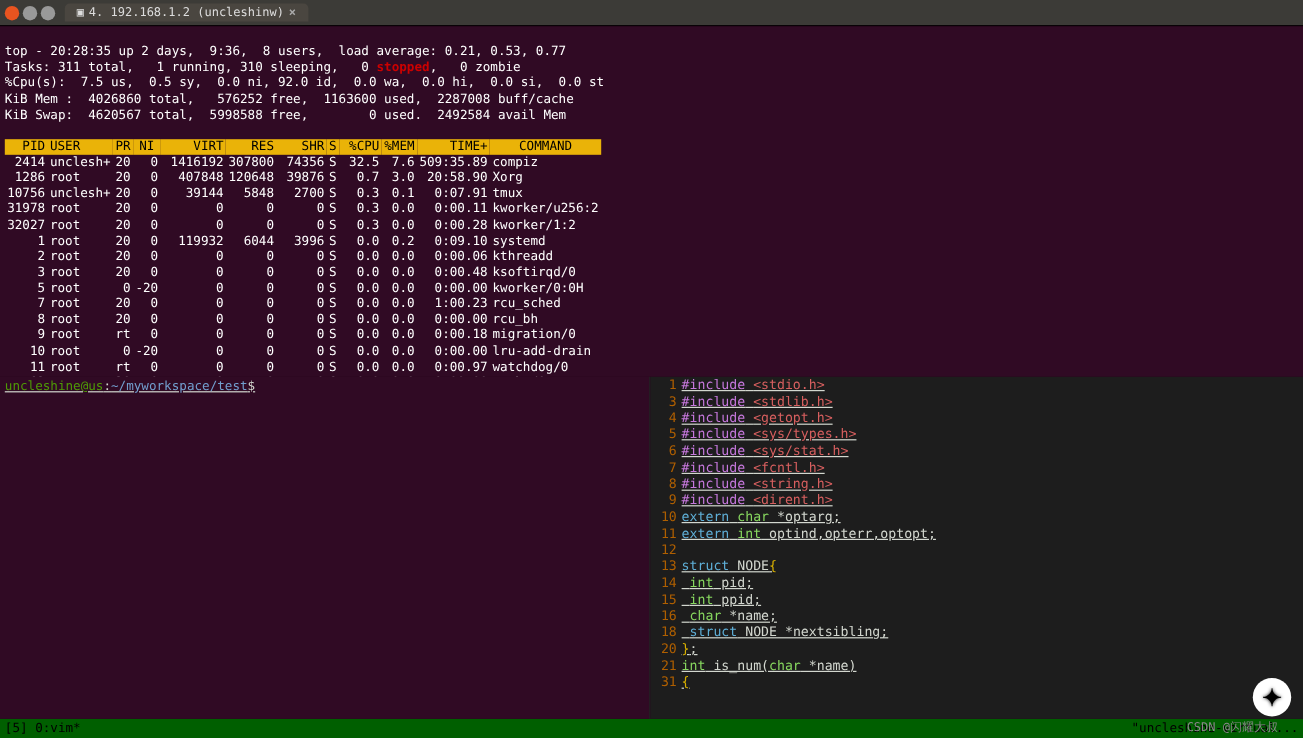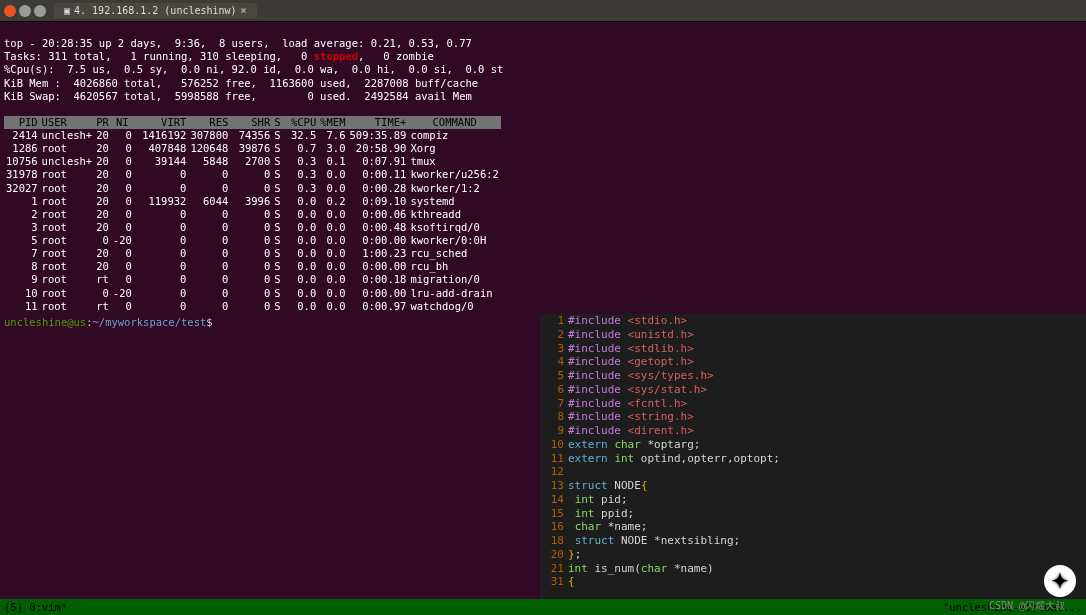--- a/index.html
+++ b/index.html
@@ -28,35 +28,35 @@
 .tab { 
   background: #4a4640; border-radius: 4px 4px 0 0; padding: 2px 10px; 
   font-size: 10px; color: #ddd; display: flex; align-items: center; gap: 4px;
 }
 .tab .x { font-weight: bold; color: #aaa; }
 .terminal { 
   background: #300a24; color: #ffffff; padding: 2px 4px; 
   line-height: 1.25; font-size: 10.5px; white-space: pre;
 }
 .top-pane { height: 292px; overflow: hidden; }
-.bottom-split { display: flex; height: 285px; }
+.bottom-split { display: flex; height: 285px; text-decoration: underline; }
 .left-pane { 
   width: 542px; background: #300a24; color: #d3d7cf; padding: 2px 4px; 
   font-size: 10.5px; border-right: 1px solid #222;
 }
 .right-pane { 
   flex: 1; background: #1d1d1d; color: #d3d7cf; padding: 0; 
   font-size: 11px; line-height: 1.25; overflow: hidden;
 }
 .prompt-user { color: #4E9A06; }
 .prompt-path { color: #729FCF; }
 .top-header { color: #ffffff; }
 .stopped { color: #cc0000; font-weight: bold; margin-top: 36px; }
 .proc-row td { padding: 0 2px; }
-thead th { color: #000; background: #737373; padding: 0 2px; font-weight: normal; }
+thead th { color: #000; background: #eab308; padding: 0 2px; font-weight: normal; }
 table { border-collapse: collapse; white-space: pre; font-family: inherit; font-size: inherit; }
 .ln { color: #af5f00; display: inline-block; width: 22px; text-align: right; margin-right: 4px;}
 .inc { color: #c678dd; }
 .str { color: #d75f5f; }
 .kw { color: #5fafd7; }
 .ty { color: #87d75f; }
 .brace { color: #d7af00; }
 .bot-status { 
   background: #005f00; color: #000; font-size: 10.5px; 
   padding: 0 4px; height: 16px; display: flex; align-items: center;
@@ -102,21 +102,20 @@
 </table>
 </div>
 
 <div class="bottom-split">
   <div class="left-pane">
     <span class="prompt-user">uncleshine@us</span><span>:</span><span class="prompt-path">~/myworkspace/test</span><span>$</span>
   </div>
   <div class="right-pane">
     <div id="code-lines">
         <div><span class="ln">1</span><span class="inc">#include</span> <span class="str">&lt;stdio.h&gt;</span></div>
-        <div><span class="ln">2</span><span class="inc">#include</span> <span class="str">&lt;unistd.h&gt;</span></div>
         <div><span class="ln">3</span><span class="inc">#include</span> <span class="str">&lt;stdlib.h&gt;</span></div>
         <div><span class="ln">4</span><span class="inc">#include</span> <span class="str">&lt;getopt.h&gt;</span></div>
         <div><span class="ln">5</span><span class="inc">#include</span> <span class="str">&lt;sys/types.h&gt;</span></div>
         <div><span class="ln">6</span><span class="inc">#include</span> <span class="str">&lt;sys/stat.h&gt;</span></div>
         <div><span class="ln">7</span><span class="inc">#include</span> <span class="str">&lt;fcntl.h&gt;</span></div>
         <div><span class="ln">8</span><span class="inc">#include</span> <span class="str">&lt;string.h&gt;</span></div>
         <div><span class="ln">9</span><span class="inc">#include</span> <span class="str">&lt;dirent.h&gt;</span></div>
         <div><span class="ln">10</span><span class="kw">extern</span> <span class="ty">char</span> *optarg;</div>
         <div><span class="ln">11</span><span class="kw">extern</span> <span class="ty">int</span> optind,opterr,optopt;</div>
         <div><span class="ln">12</span></div>

